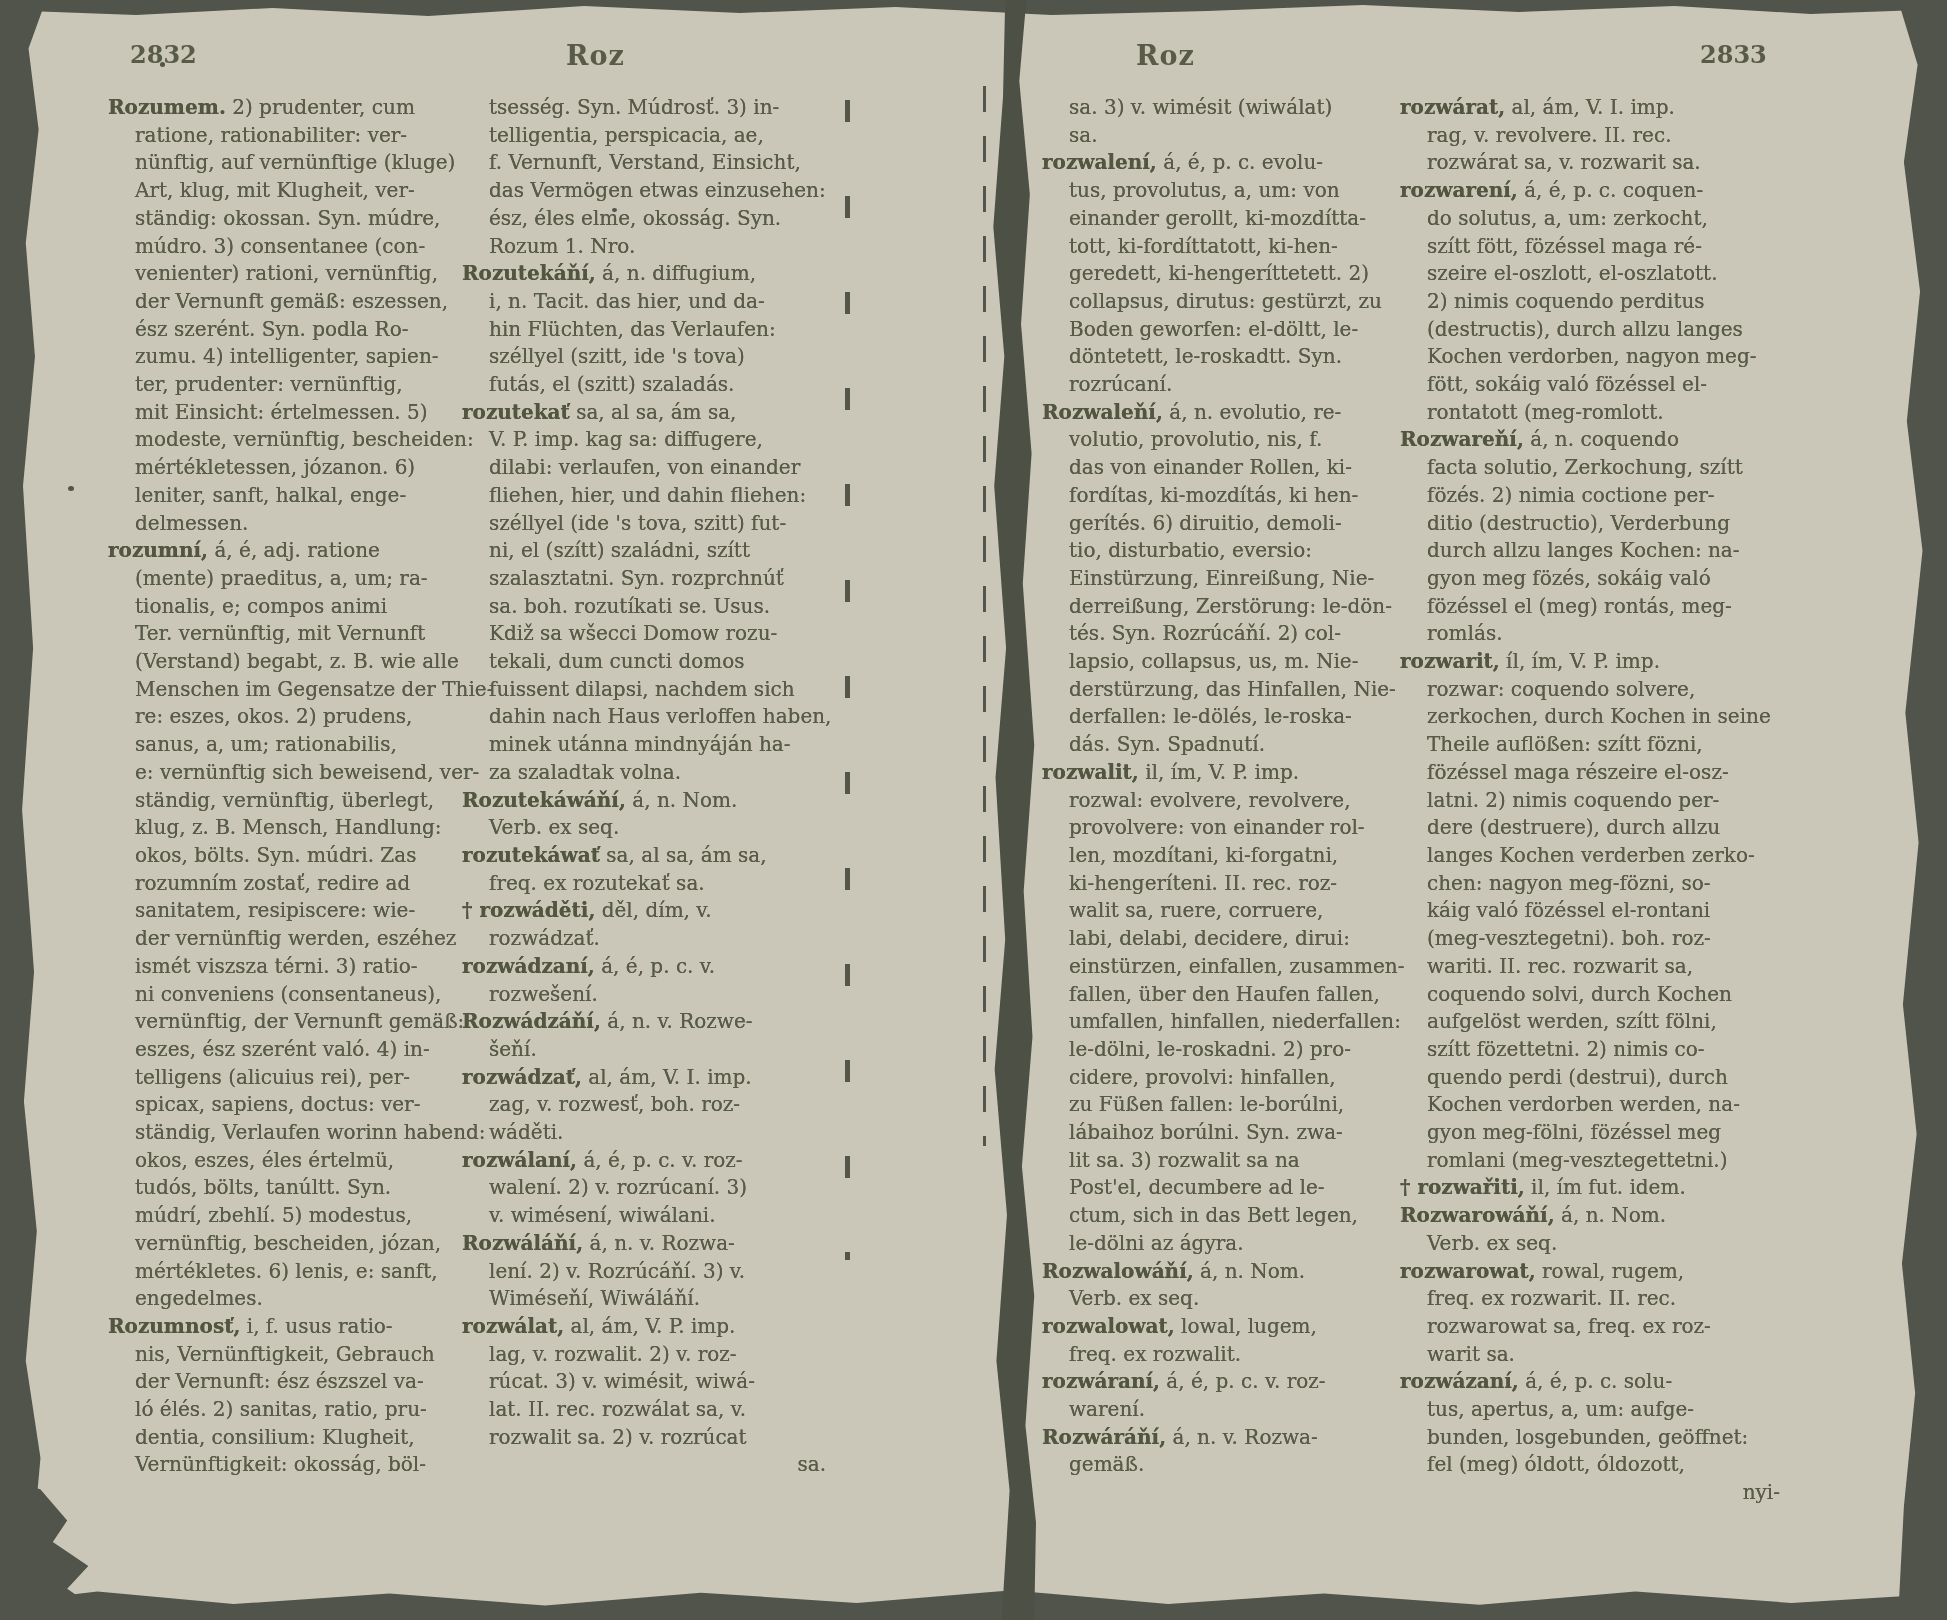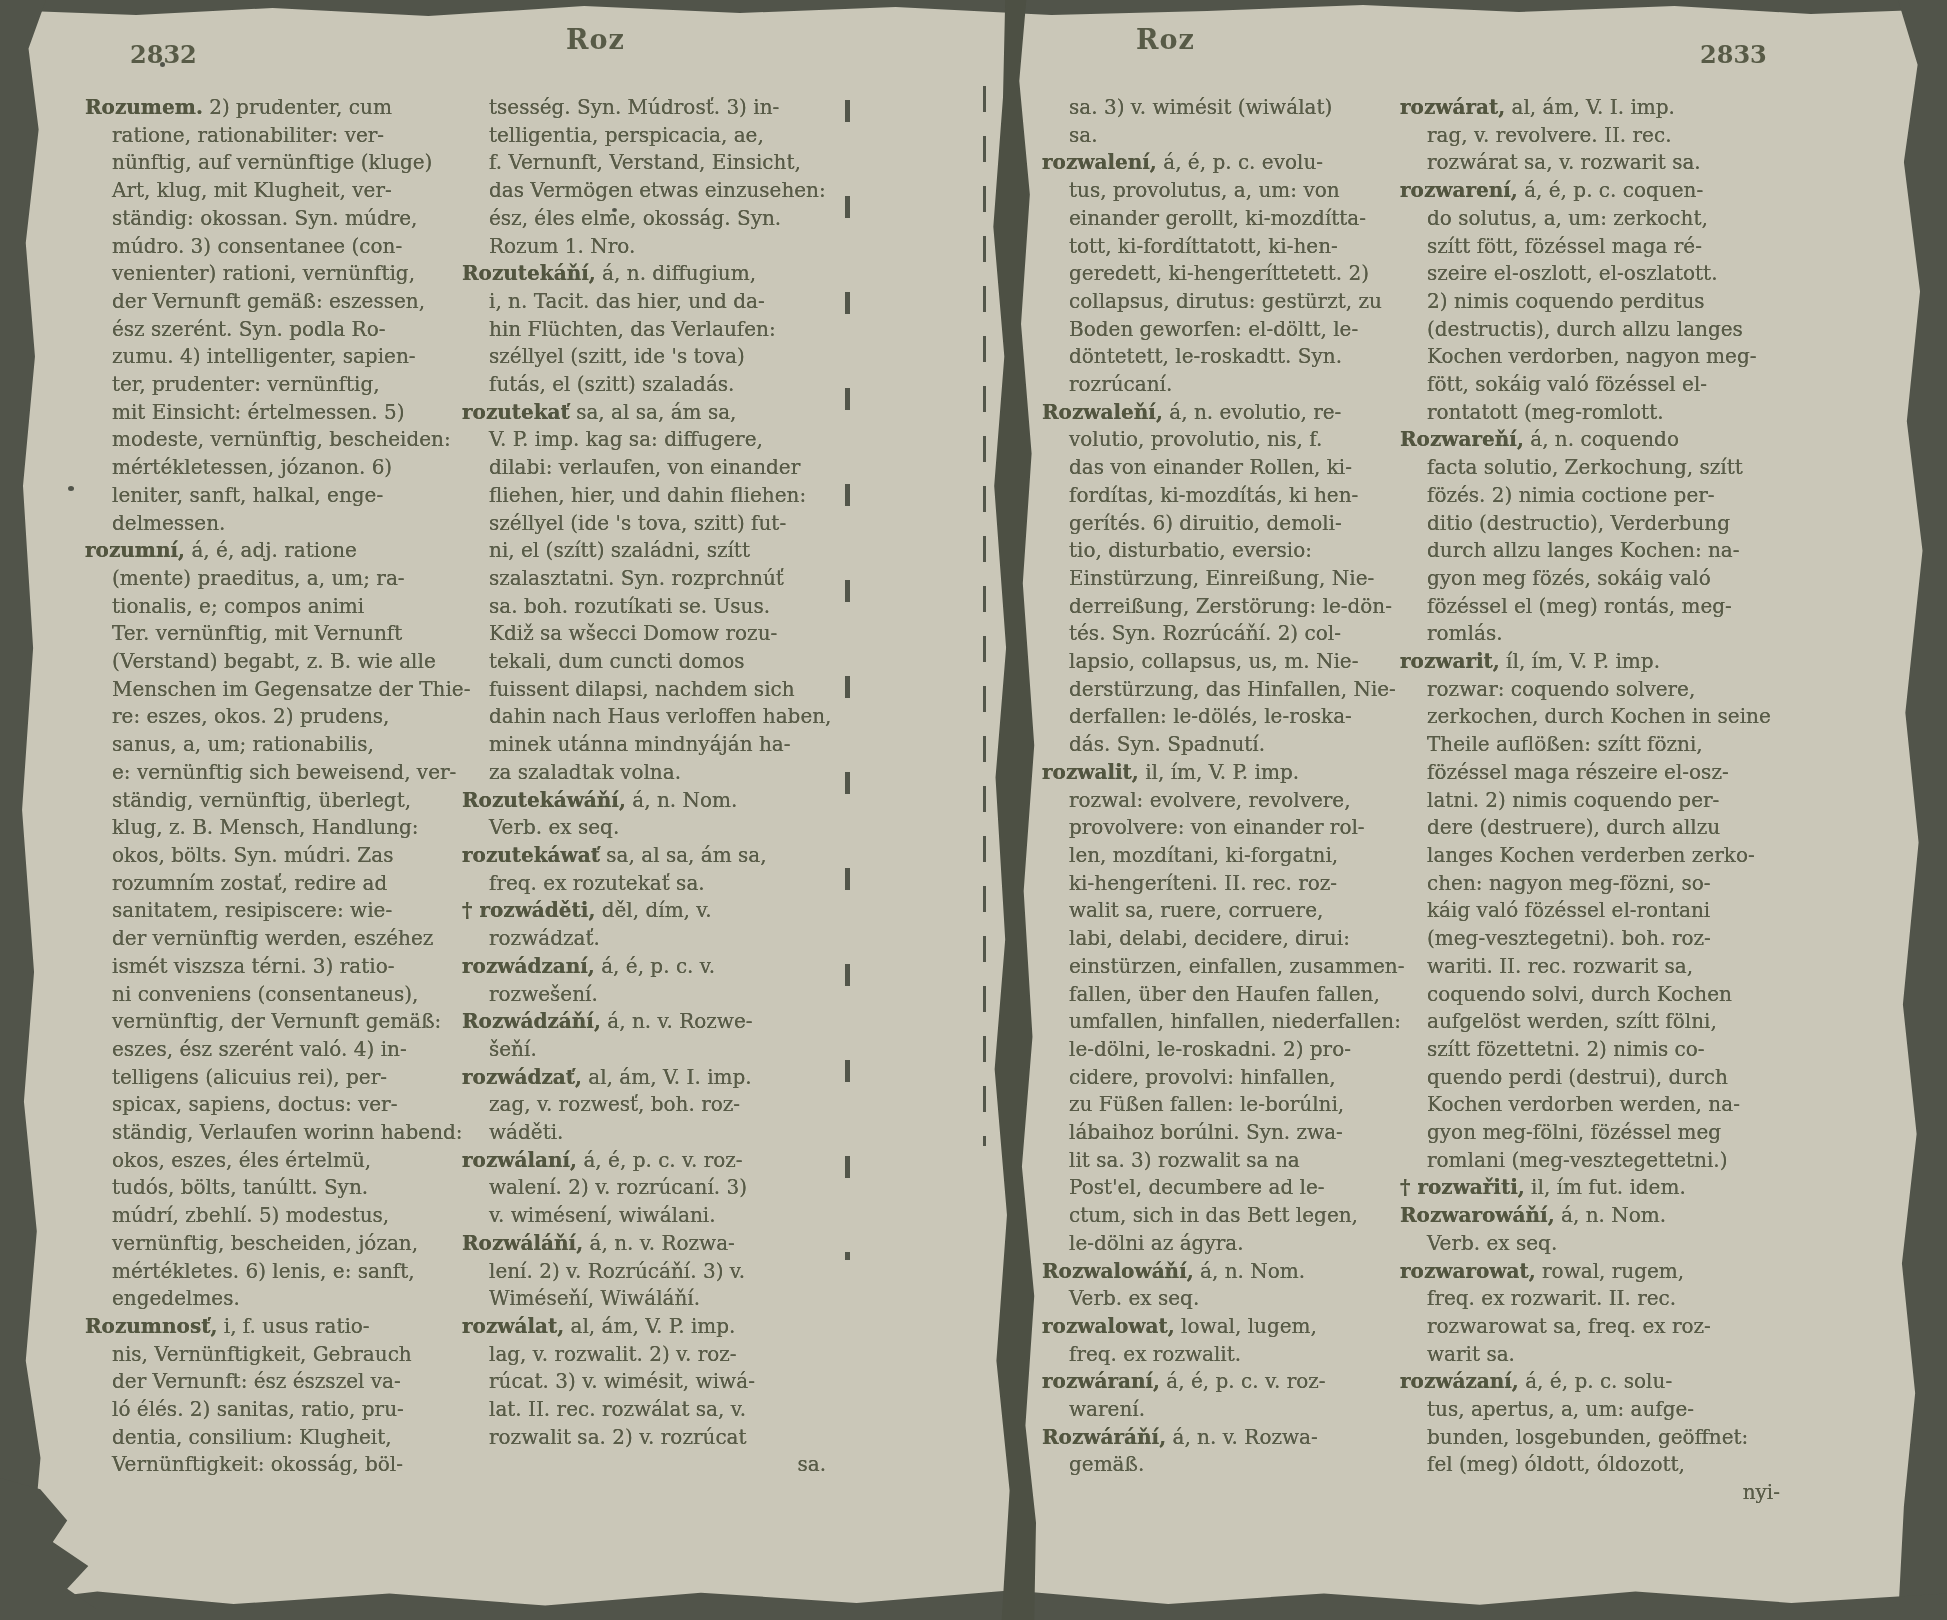--- a/index.html
+++ b/index.html
@@ -2,21 +2,21 @@
 <html><head>
 <meta charset="utf-8">
 <style>
   html,body{margin:0;padding:0;}
   body{
     width:1947px;height:1620px;position:relative;overflow:hidden;
     background:#cac7b8;
     font-family:"DejaVu Serif", serif;
     color:#585b47;
   }
-  .runhead{position:absolute;top:24px;font-size:27px;font-weight:bold;letter-spacing:1px;}
+  .runhead{position:absolute;top:40px;font-size:27px;font-weight:bold;letter-spacing:1px;}
   .pagenum{position:absolute;top:40px;font-size:24px;font-weight:bold;}
   .col{position:absolute;top:94px;font-size:20px;line-height:27.7px;text-shadow:0 0 0.5px #585b47;}
   .line{white-space:pre;}
   .line.cont{padding-left:27px;}
   .line.rightal{text-align:right;padding-right:2px;}
   .line b{font-weight:700;color:#52553f;}
   
   .stain{position:absolute;background:#51544a;}
   .top-band{left:0;top:0;width:1947px;height:20px;
     clip-path:polygon(0 0,100% 0,100% 45%,93% 70%,86% 30%,78% 60%,70% 25%,62% 55%,54% 75%,46% 35%,38% 65%,30% 30%,22% 80%,14% 40%,7% 75%,0 50%);}
@@ -45,21 +45,21 @@
 <div class="stain gutter-band"></div>
 <div class="stain gutter-line" style="background:repeating-linear-gradient(to bottom,#53564a 0 26px,rgba(0,0,0,0) 26px 50px);"></div>
 <div class="stain margin-dashes" style="background:repeating-linear-gradient(to bottom,#53564a 0 22px,rgba(0,0,0,0) 22px 96px);"></div>
 <div class="speck" style="left:68px;top:486px;width:6px;height:5px;"></div>
 <div class="speck" style="left:160px;top:62px;width:5px;height:5px;"></div>
 <div class="speck" style="left:612px;top:208px;width:5px;height:4px;"></div>
 
 <div>
   <div class="pagenum" style="left:130px;">2832</div>
   <div class="runhead" style="left:566px;">Roz</div>
-  <div class="col" style="left:85px;width:366px;">
+  <div class="col" style="left:108px;width:366px;">
       <div class="line entry"><b>Rozumem.</b> 2) prudenter, cum</div>
       <div class="line cont">ratione, rationabiliter: ver-</div>
       <div class="line cont">nünftig, auf vernünftige (kluge)</div>
       <div class="line cont">Art, klug, mit Klugheit, ver-</div>
       <div class="line cont">ständig: okossan. Syn. múdre,</div>
       <div class="line cont">múdro. 3) consentanee (con-</div>
       <div class="line cont">venienter) rationi, vernünftig,</div>
       <div class="line cont">der Vernunft gemäß: eszessen,</div>
       <div class="line cont">ész szerént. Syn. podla Ro-</div>
       <div class="line cont">zumu. 4) intelligenter, sapien-</div>

